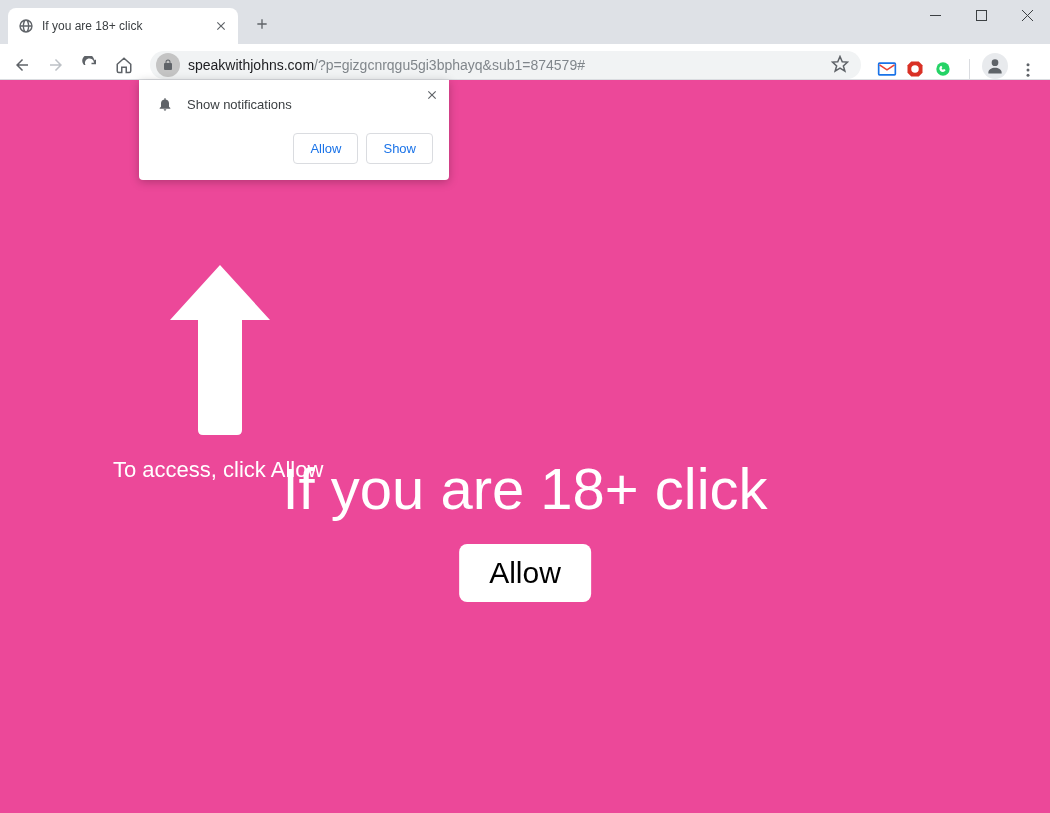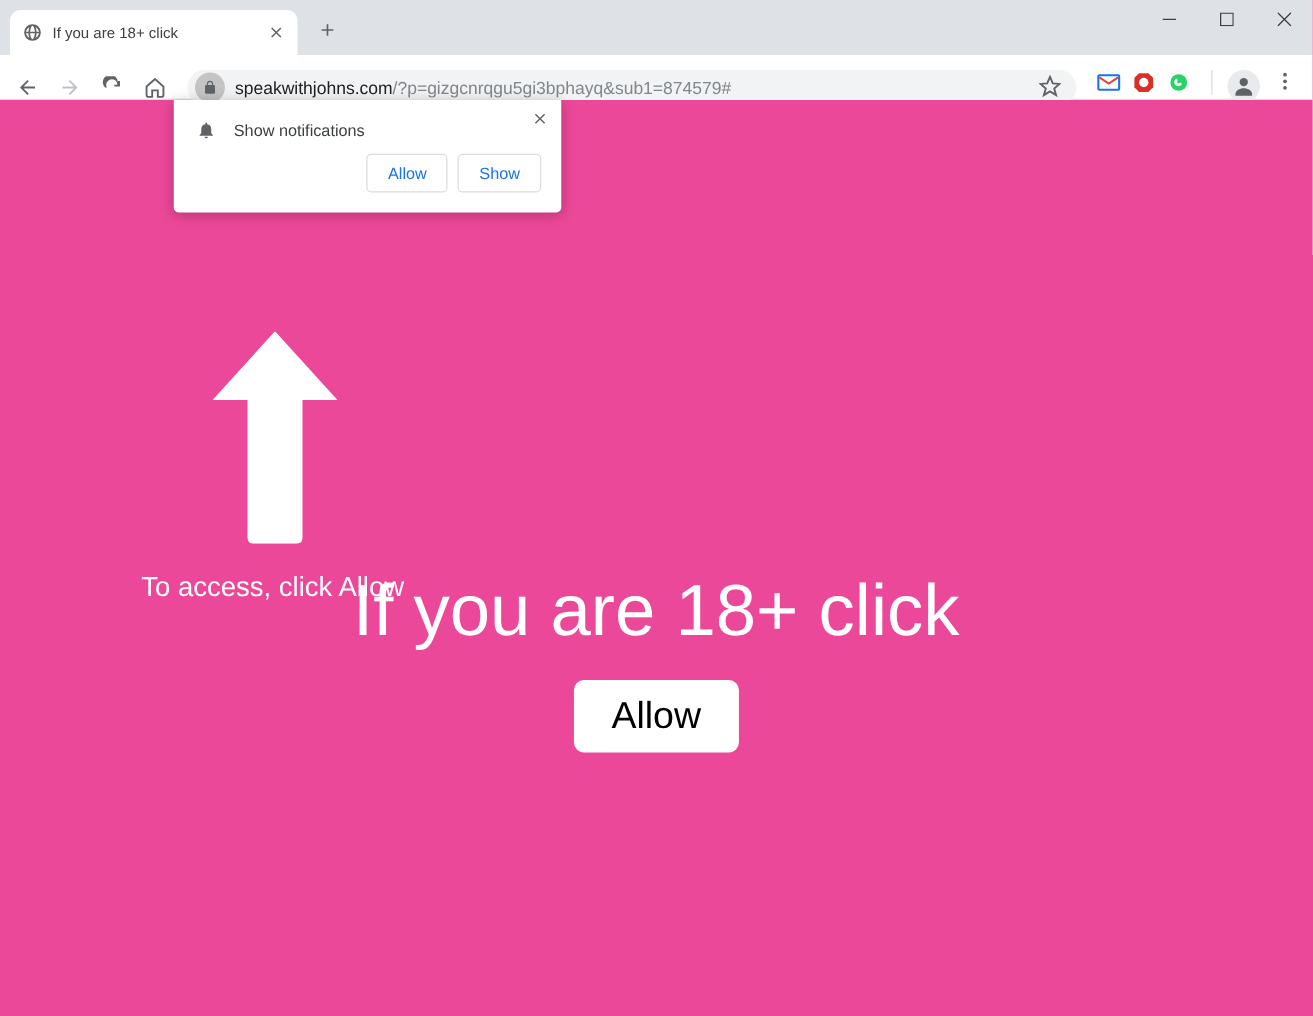--- a/index.html
+++ b/index.html
@@ -65,22 +65,22 @@
     color: #3c4043;
     cursor: pointer;
   }
   .win-btn svg { width: 11px; height: 11px; }
   
   .toolbar {
     height: 36px;
     background: #fff;
     border-bottom: 1px solid #dadce0;
     display: flex;
-    align-items: flex-start;
-    padding: 12px 8px;
+    align-items: flex-end;
+    padding: 0 8px;
     gap: 6px;
   }
   .nav-icon {
     width: 28px;
     height: 28px;
     display: flex;
     align-items: center;
     justify-content: center;
     border-radius: 50%;
     cursor: pointer;
@@ -196,21 +196,21 @@
     top: 6px;
     width: 18px;
     height: 18px;
     display: flex;
     align-items: center;
     justify-content: center;
     cursor: pointer;
     color: #5f6368;
   }
   .perm-title { font-size: 13px; margin-bottom: 14px; }
-  .perm-row { display: flex; align-items: center; gap: 14px; margin-bottom: 11px; padding-left: 2px; }
+  .perm-row { display: flex; align-items: center; gap: 14px; margin-bottom: 21px; padding-left: 2px; }
   .perm-row svg { width: 16px; height: 16px; fill: #5f6368; }
   .perm-actions { display: flex; justify-content: flex-end; gap: 8px; }
   .perm-btn {
     border: 1px solid #dadce0;
     background: #fff;
     color: #1a73e8;
     padding: 7px 16px;
     font-size: 13px;
     border-radius: 4px;
     cursor: pointer;

